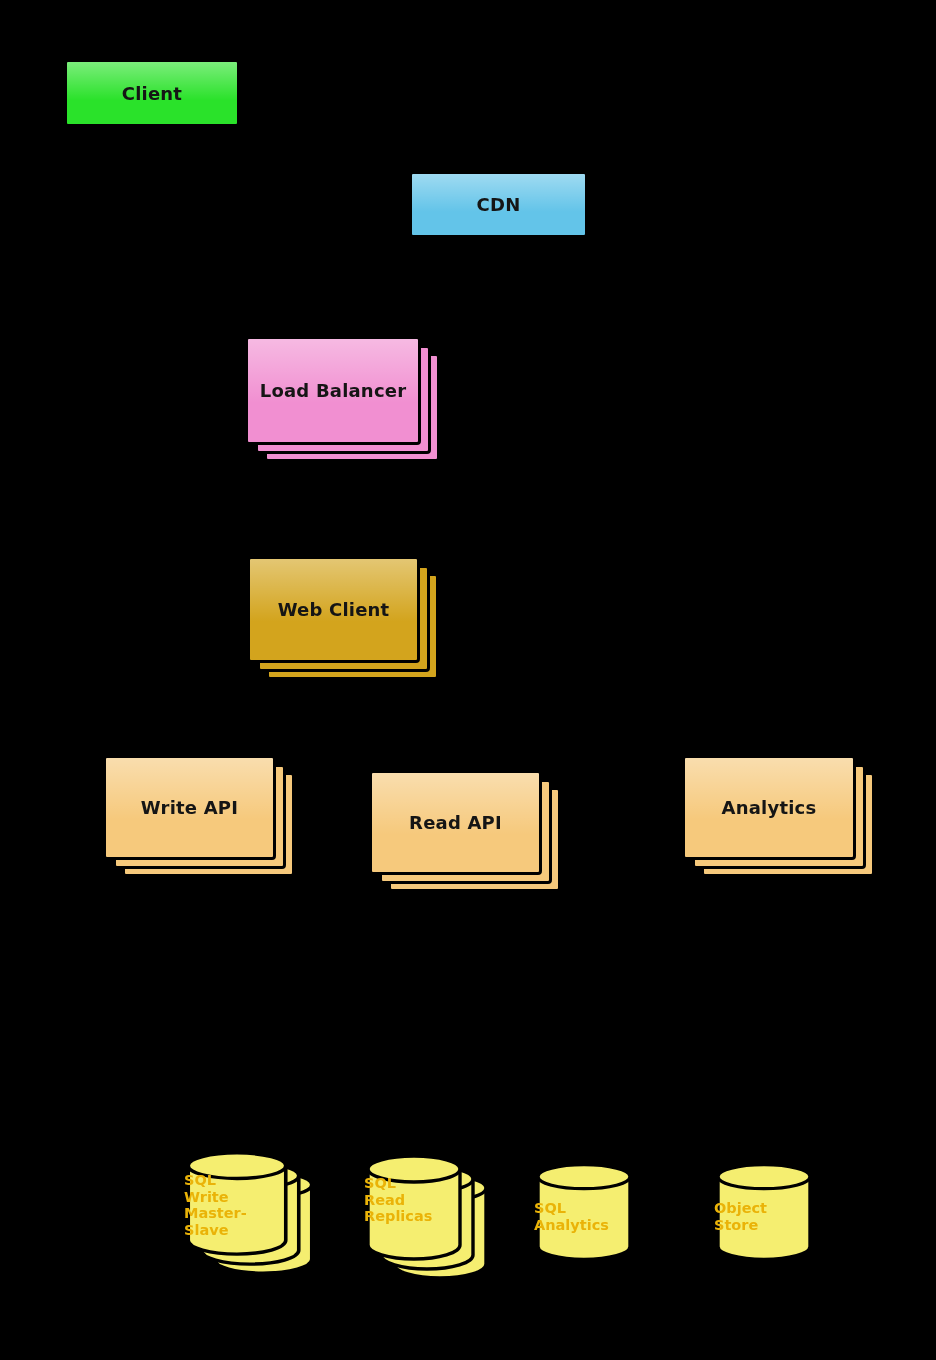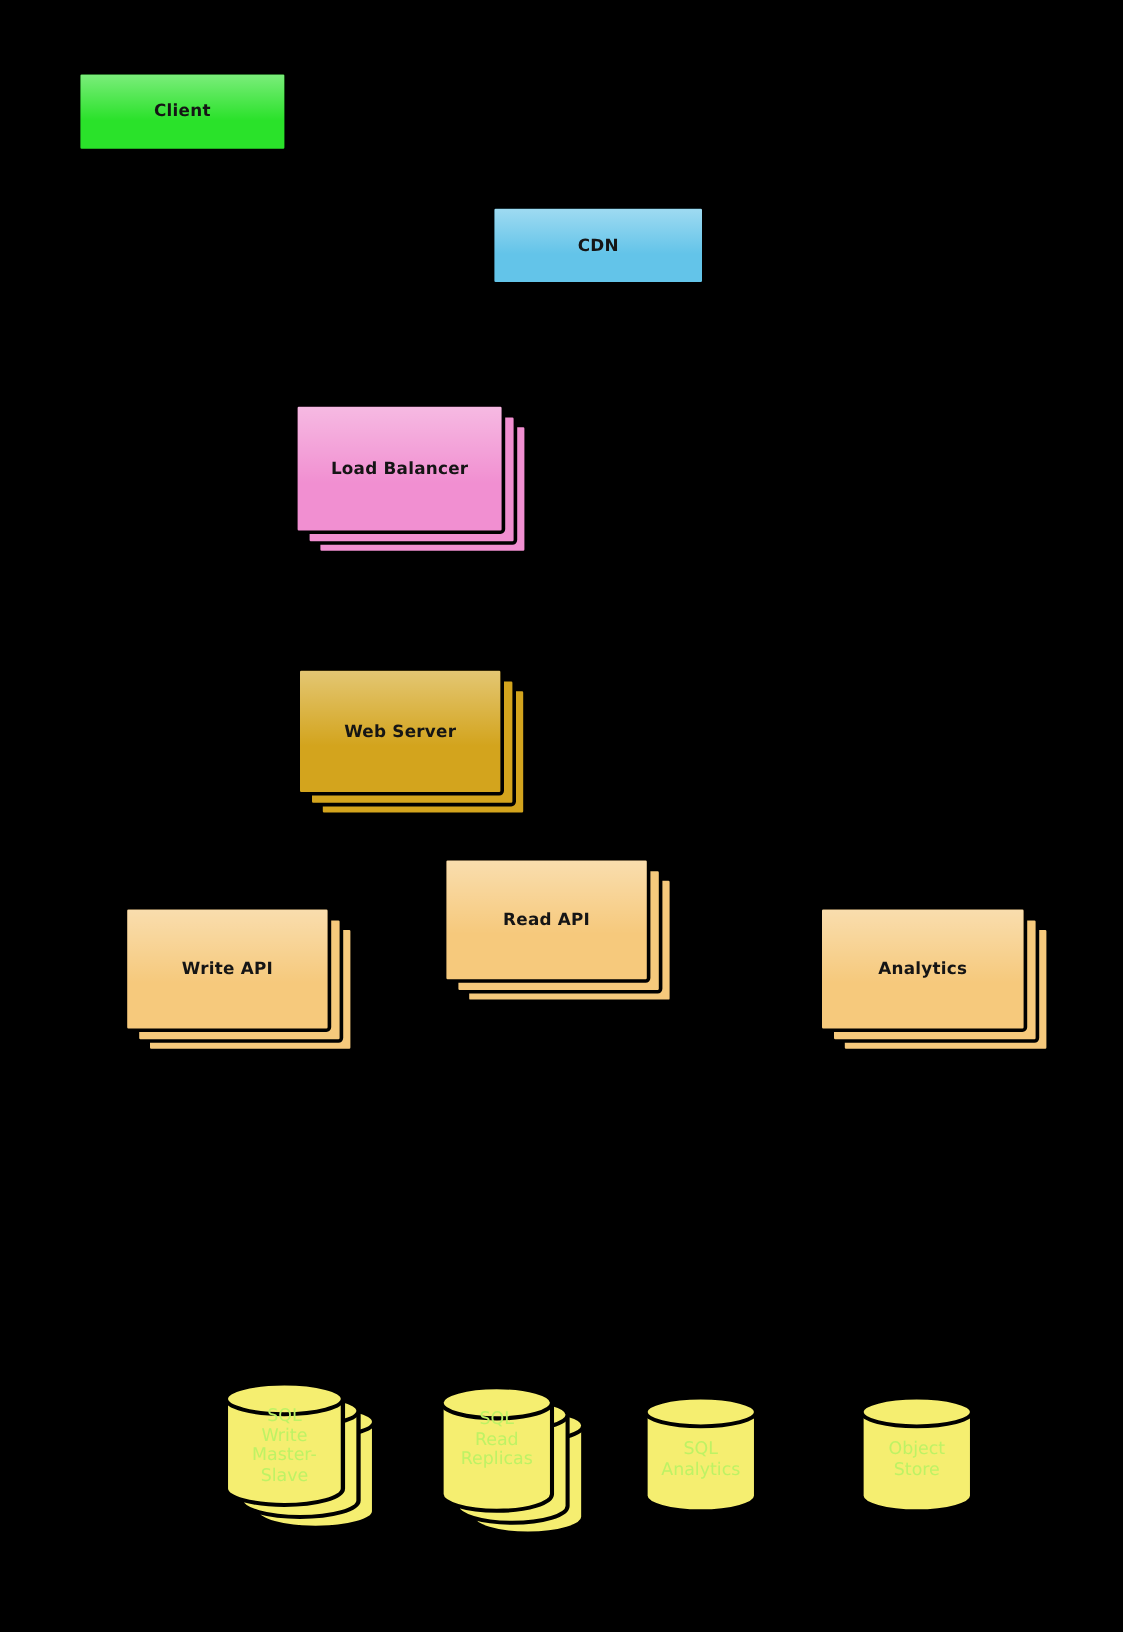--- a/index.html
+++ b/index.html
@@ -8,40 +8,40 @@
   .canvas{position:relative;width:936px;height:1360px;background:#000;overflow:hidden}
 
   
   .stack{position:absolute}
   .layer{position:absolute;inset:0;border:3px solid #000;border-radius:4px;background:var(--c)}
   .l1{transform:translate(10px,9px)}
   .l2{transform:translate(19px,17px)}
   .card{position:absolute;inset:0;border:3px solid #000;border-radius:4px;
         background:linear-gradient(180deg,rgba(255,255,255,.38),rgba(255,255,255,0) 62%),var(--c);
         display:flex;align-items:center;justify-content:center}
-  .lbl{font-weight:bold;font-size:14px;color:#151515;letter-spacing:.2px;text-align:left}
+  .lbl{font-weight:bold;font-size:18px;color:#151515;letter-spacing:.2px;text-align:left}
 
   
   .cylgroup{position:absolute}
   .cyl{position:absolute;inset:0}
   .cyl svg{position:absolute;inset:0;width:100%;height:100%;display:block}
   .b1{transform:translate(13px,10px)}
   .b2{transform:translate(26px,19px)}
-  .cyl-lbl{position:absolute;left:0;right:0;top:22px;text-align:center;font-weight:normal;
-           font-size:14.5px;line-height:1.14;white-space:pre-line;color:#bef264}
+  .cyl-lbl{position:absolute;left:0;right:0;top:22px;font-weight:bold;
+           font-size:14.5px;line-height:1.14;white-space:pre-line;color:#eab308}
   .two-line .cyl-lbl{top:38px}
 
   
   .n-client{left:64px;top:59px;width:176px;height:68px}
   .n-dns{left:410px;top:58px;width:178px;height:70px}
   .n-cdn{left:409px;top:171px;width:179px;height:67px}
   .n-lb{left:245px;top:336px;width:176px;height:109px}
   .n-web{left:247px;top:556px;width:173px;height:107px}
   .n-write{left:103px;top:755px;width:173px;height:105px}
-  .n-read{left:369px;top:714px;width:173px;height:105px}
+  .n-read{left:369px;top:770px;width:173px;height:105px}
   .n-analytics{left:682px;top:755px;width:174px;height:105px}
   .n-cache{left:247px;top:956px;width:173px;height:106px}
   .n-sqlwrite{left:184px;top:1150px;width:106px;height:108px}
   .n-sqlread{left:364px;top:1153px;width:100px;height:110px}
   .n-sqlanalytics{left:534px;top:1162px;width:100px;height:101px}
   .n-objstore{left:714px;top:1162px;width:100px;height:101px}
 </style>
 </head>
 <body>
 
@@ -65,21 +65,21 @@
     <div class="layer l1"></div>
     <div class="card">
       <span class="lbl">Load Balancer</span>
     </div>
   </div>
 
   <div class="stack n-web" style="--c: #d3a41d;">
     <div class="layer l2"></div>
     <div class="layer l1"></div>
     <div class="card">
-      <span class="lbl">Web Server</span>
+      <span class="lbl">Web Client</span>
     </div>
   </div>
 
   <div class="stack n-write" style="--c: #f6c97c;">
     <div class="layer l2"></div>
     <div class="layer l1"></div>
     <div class="card">
       <span class="lbl">Write API</span>
     </div>
   </div>

